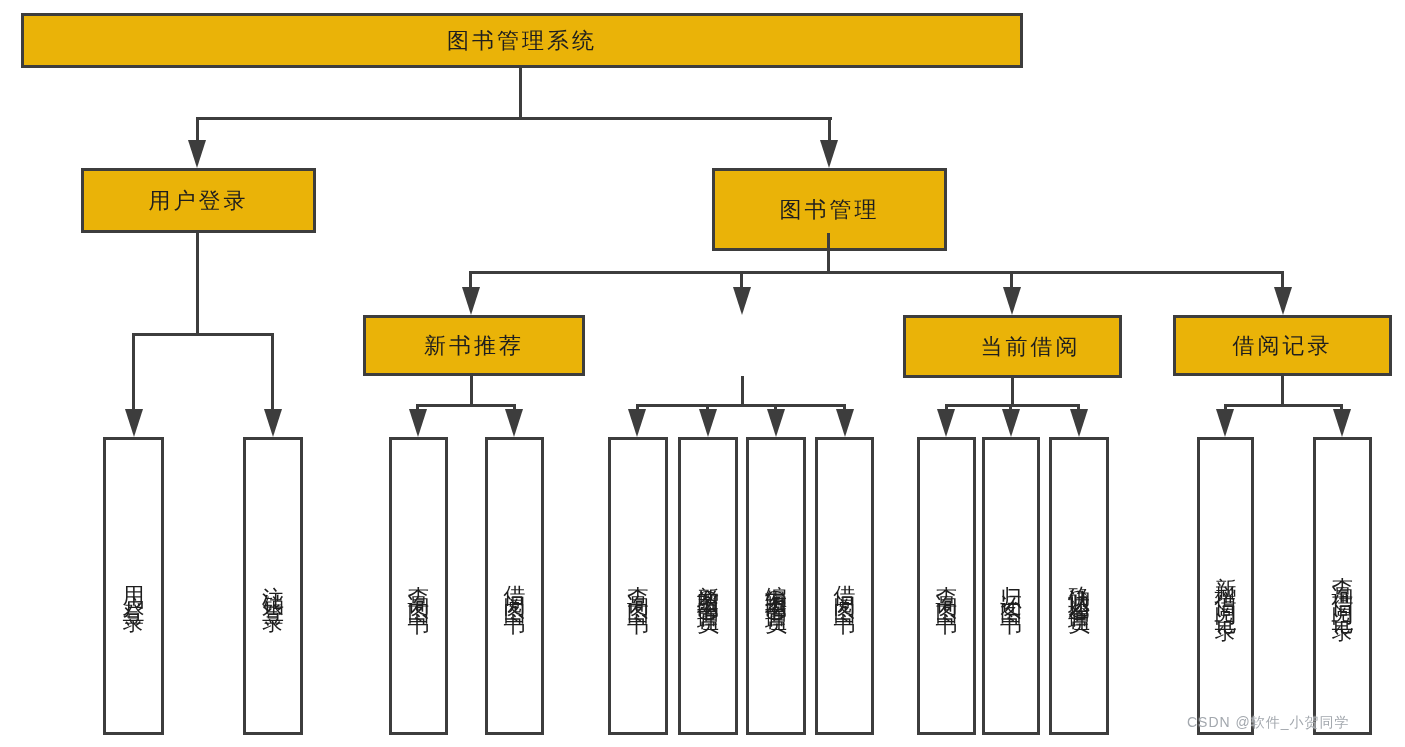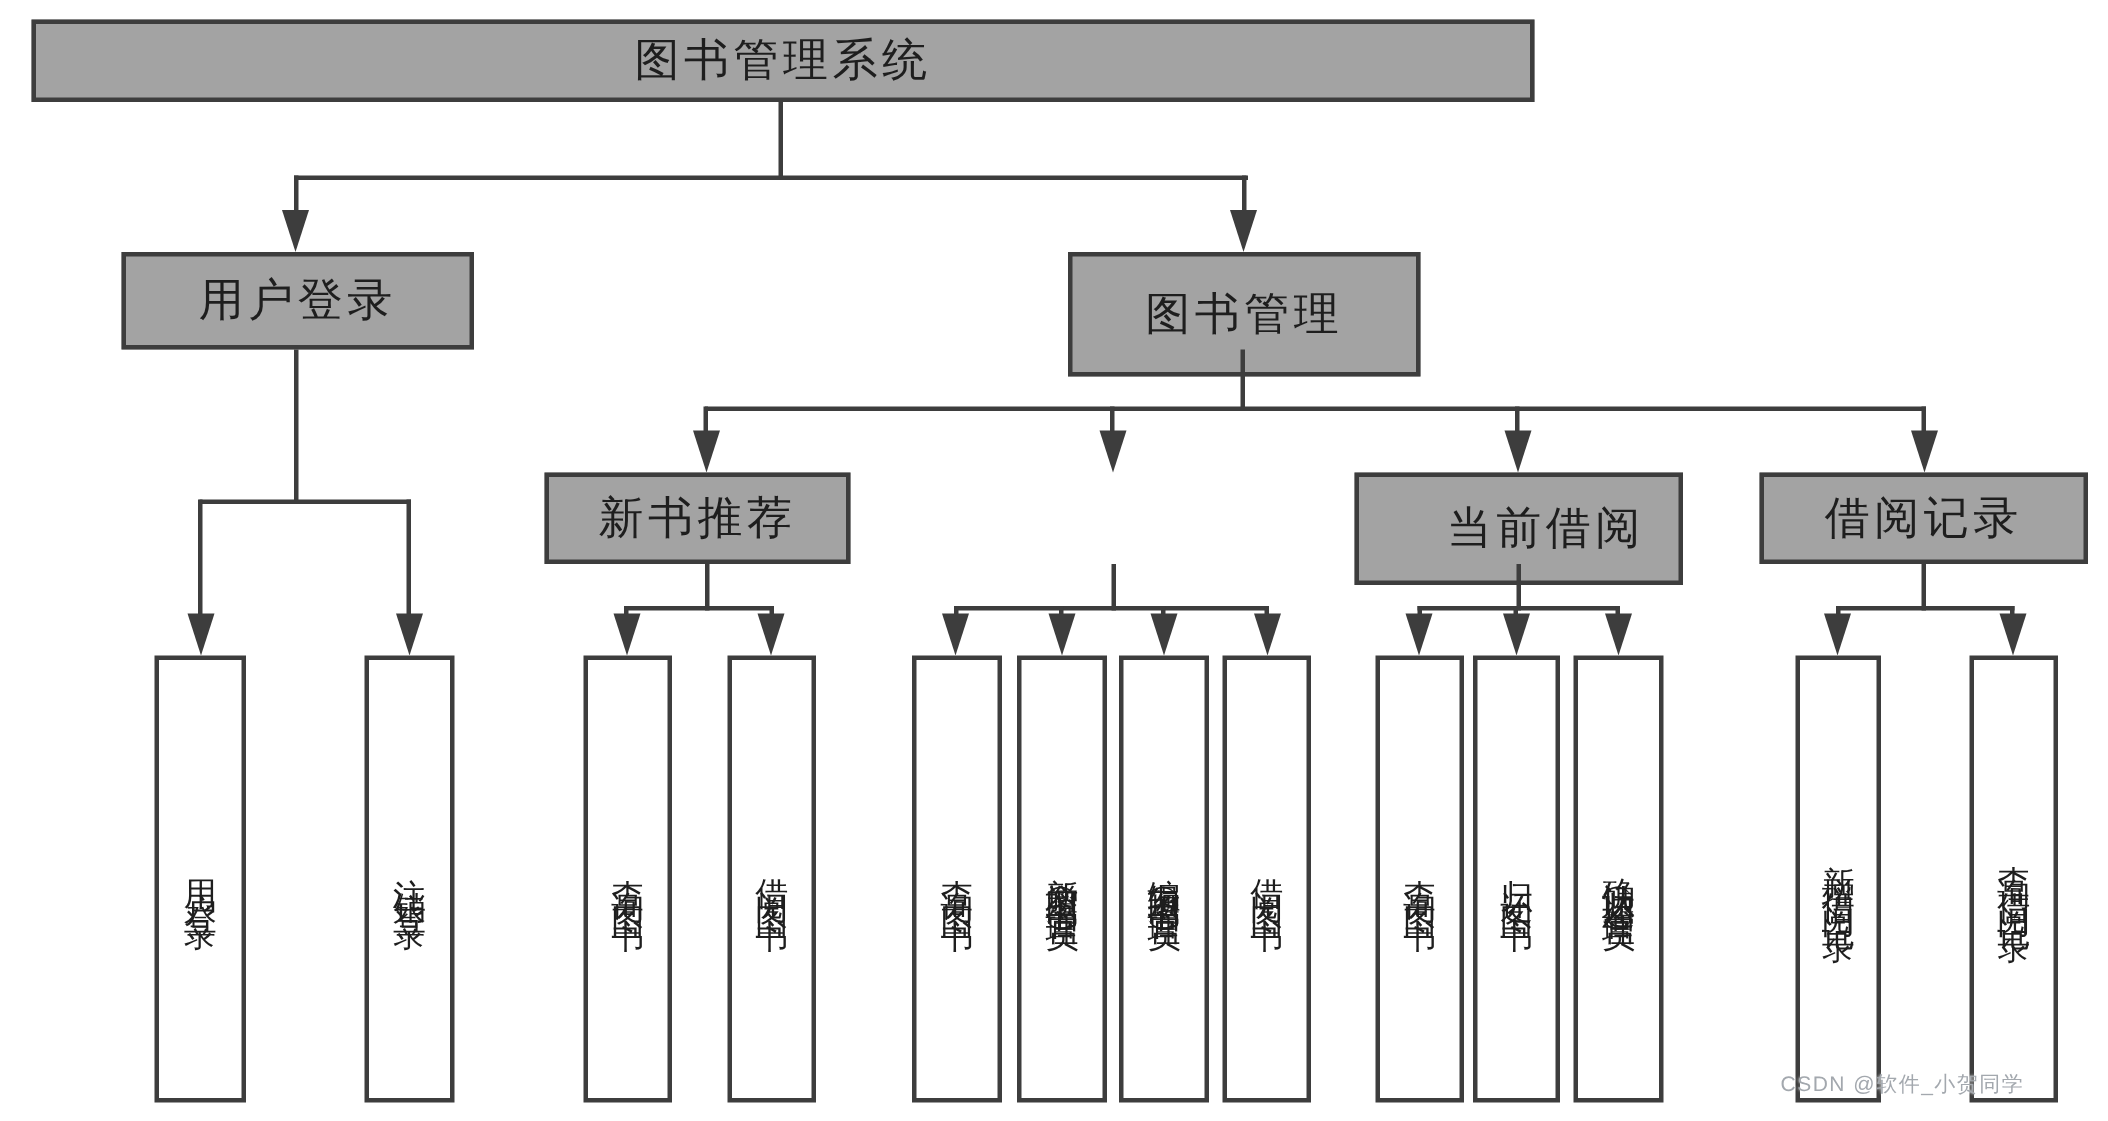--- a/index.html
+++ b/index.html
@@ -10,23 +10,23 @@
   }
   html,body{margin:0;padding:0;}
   body{
     width:1405px;height:747px;background:var(--bg);
     font-family:"Liberation Sans","DejaVu Sans",sans-serif;
     overflow:hidden;position:relative;
   }
   .stage{position:absolute;left:0;top:0;width:1405px;height:747px;}
   .box{
     position:absolute;box-sizing:border-box;
-    border:3px solid var(--line);background:#a3a3a3;
+    border:3px solid var(--line);background:#eab308;
     display:flex;align-items:center;justify-content:center;
-    color:var(--text);font-size:30px;letter-spacing:3px;
+    color:var(--text);font-size:22px;letter-spacing:3px;
     white-space:nowrap;
   }
   .vbox{
     position:absolute;box-sizing:border-box;
     border:3px solid var(--line);background:#fff;
     display:flex;align-items:center;justify-content:center;
     color:var(--text);
   }
   .vbox .vtext{
     writing-mode:vertical-rl;
@@ -81,24 +81,24 @@
   <div class="hl" style="left:470px;top:271px;width:814px;"></div>
   <div class="vl" style="left:469px;top:271px;height:18px;"></div>
   <div class="arrow" style="left:462px;top:287px;"></div>
   <div class="vl" style="left:740px;top:271px;height:18px;"></div>
   <div class="arrow" style="left:733px;top:287px;"></div>
   <div class="vl" style="left:1010px;top:271px;height:18px;"></div>
   <div class="arrow" style="left:1003px;top:287px;"></div>
   <div class="vl" style="left:1281px;top:271px;height:18px;"></div>
   <div class="arrow" style="left:1274px;top:287px;"></div>
 
-  <div class="box" style="left:363px;top:315px;width:204px;height:61px;">
+  <div class="box" style="left:363px;top:315px;width:222px;height:61px;">
     <span>新书推荐</span>
   </div>
-  <div class="box" style="left:903px;top:315px;width:219px;height:75px;padding-left:36px;">
+  <div class="box" style="left:903px;top:315px;width:219px;height:63px;padding-left:36px;">
     <span>当前借阅</span>
   </div>
   <div class="box" style="left:1173px;top:315px;width:219px;height:61px;">
     <span>借阅记录</span>
   </div>
 
   <div class="vl" style="left:470px;top:376px;height:31px;"></div>
   <div class="hl" style="left:416px;top:404px;width:100px;"></div>
   <div class="vl" style="left:416px;top:404px;height:9px;"></div>
   <div class="arrow" style="left:409px;top:409px;"></div>

